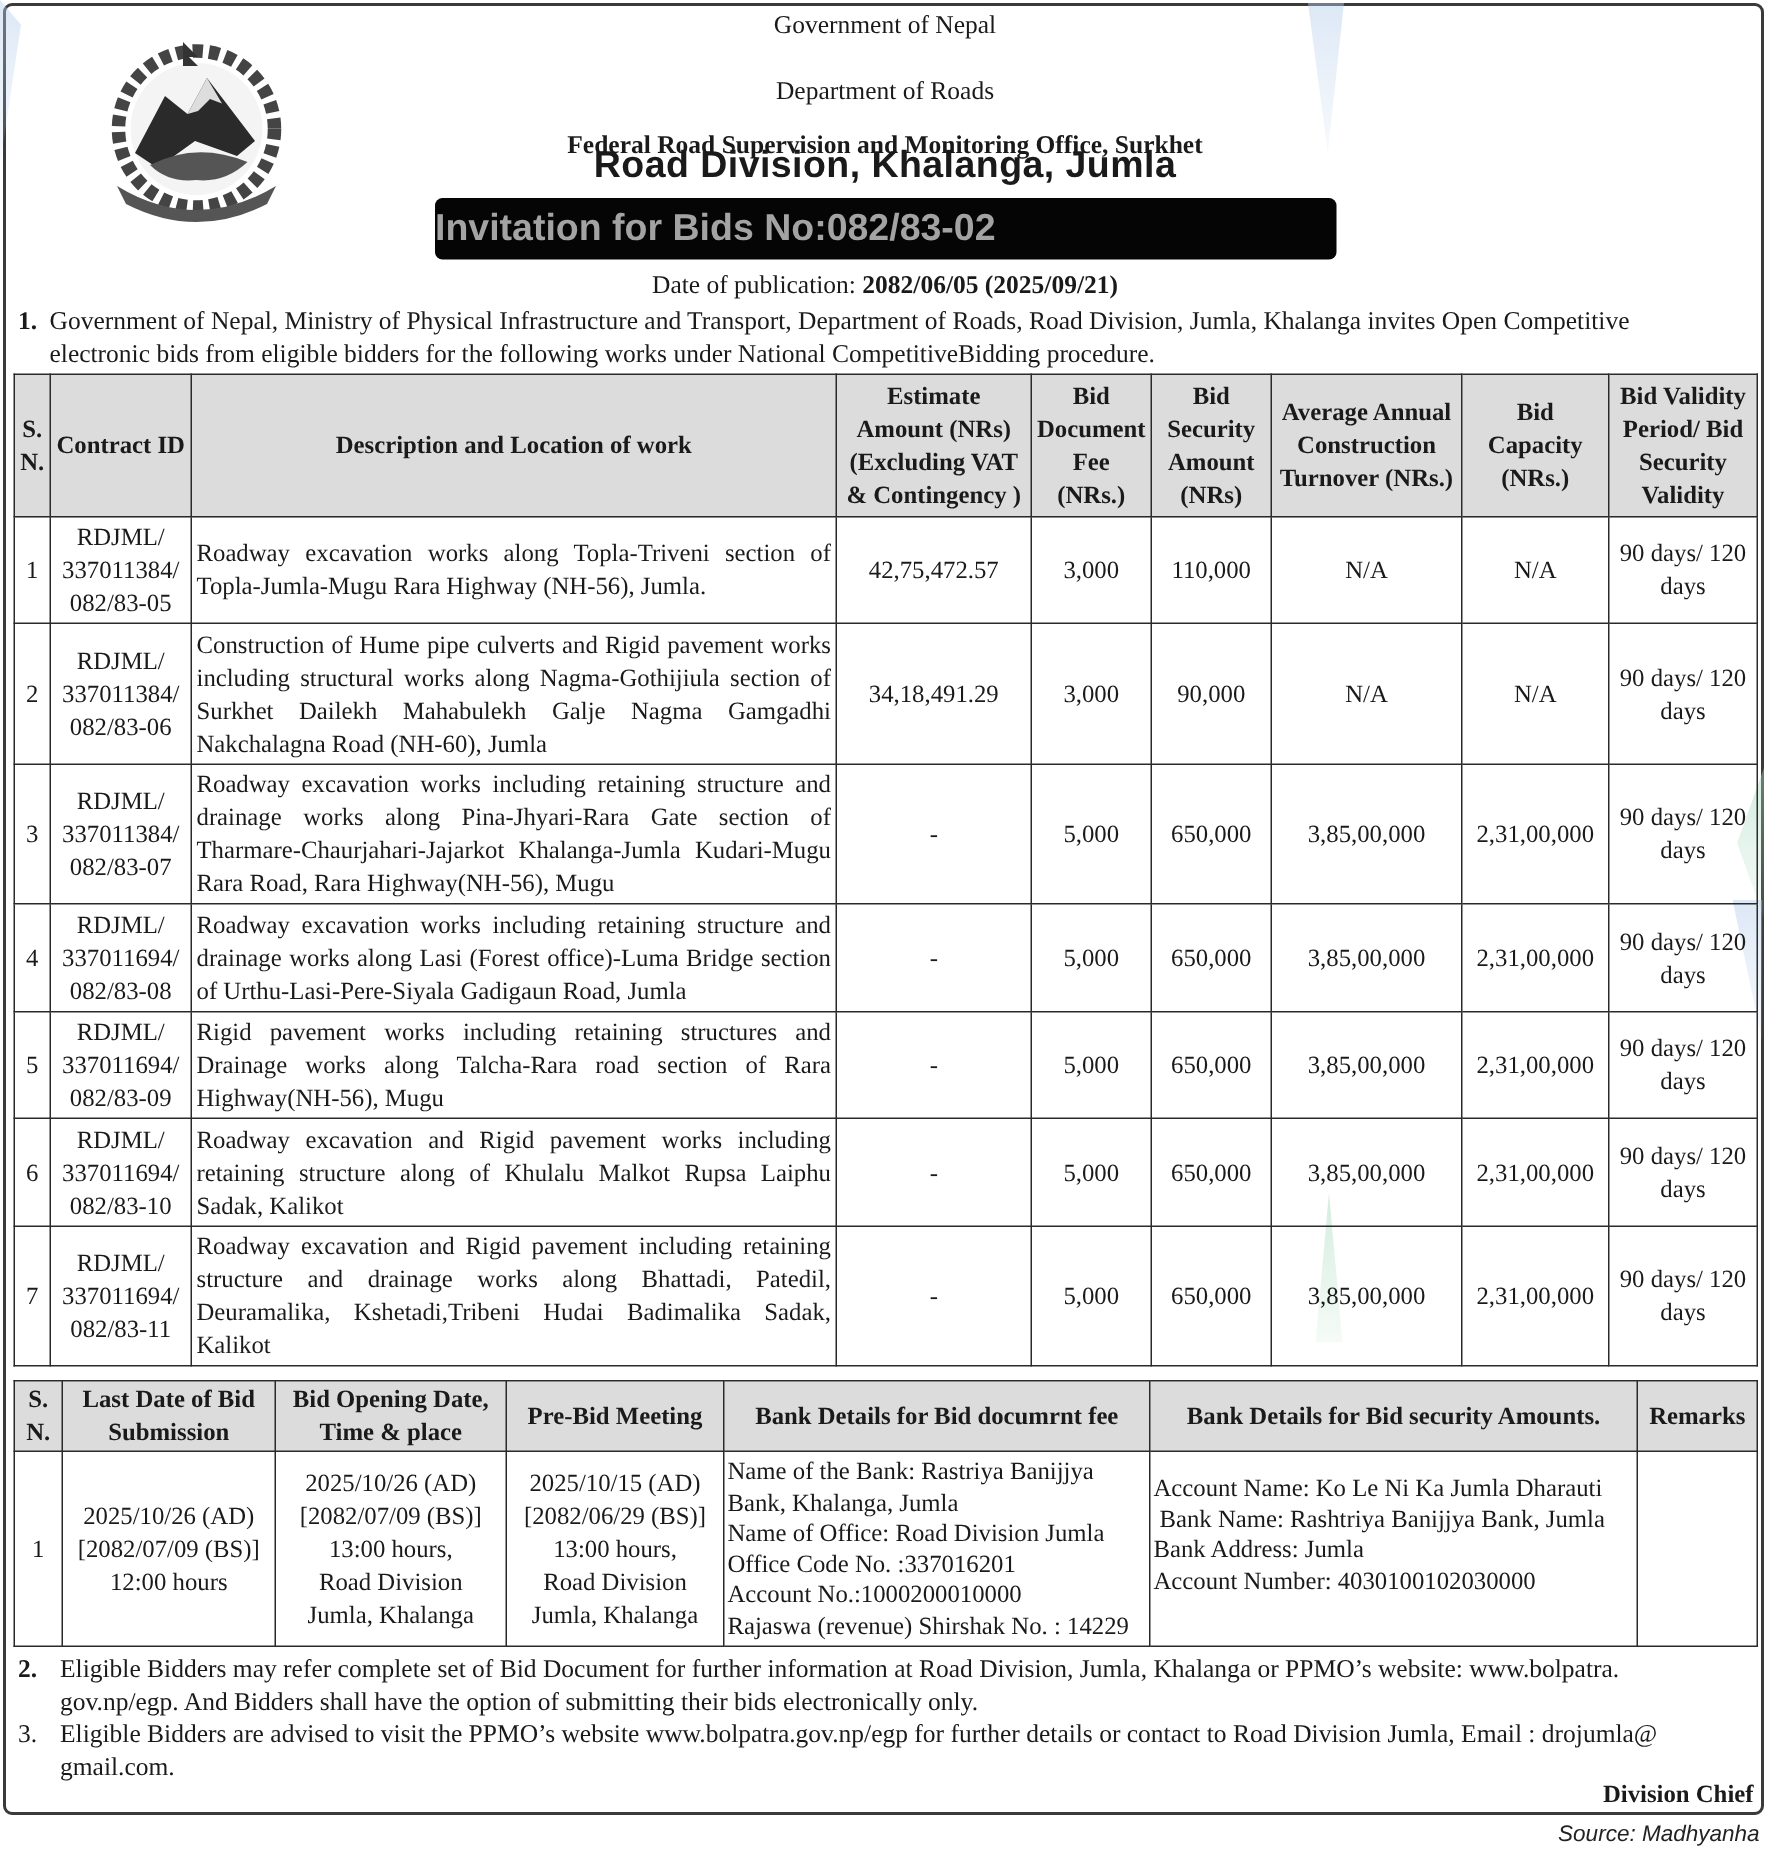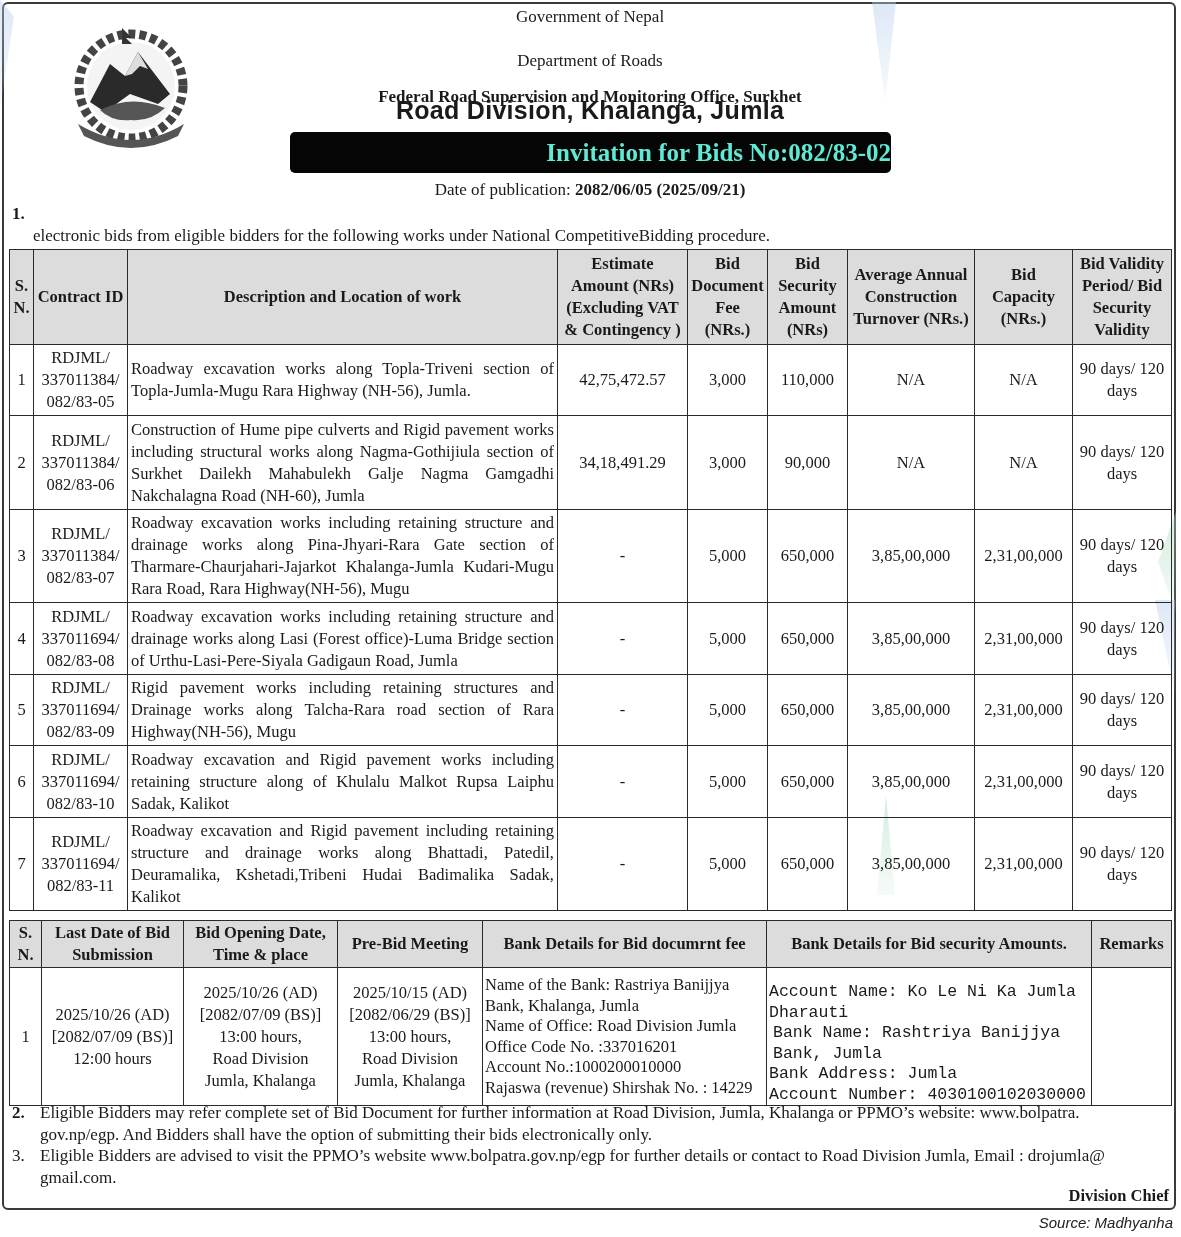--- a/index.html
+++ b/index.html
@@ -7,21 +7,21 @@
   .frame { position: absolute; left: 2px; top: 2px; width: 1174px; height: 1208px; border: 2px solid #3a3a3a; border-radius: 6px; box-sizing: border-box; background: #fff; }
   .watermark { position: absolute; pointer-events: none; }
   .wm-blue { background: linear-gradient(180deg, rgba(180,205,235,0.45), rgba(180,205,235,0.1)); }
   .wm-green { background: linear-gradient(180deg, rgba(160,215,185,0.45), rgba(160,215,185,0.1)); }
   .logo { position: absolute; left: 70px; top: 24px; width: 122px; height: 128px; }
   .head-lines { position: absolute; left: 290px; width: 600px; text-align: center; }
   .hl { position: absolute; left: 0; width: 600px; text-align: center; white-space: nowrap; }
   .hl-norm { font-size: 17px; }
   .hl-bold { font-size: 17px; font-weight: bold; }
   .hl-big { font-family: "Liberation Sans", "DejaVu Sans", sans-serif; font-size: 25px; font-weight: bold; letter-spacing: 0.3px; }
-  .banner { position: absolute; left: 290px; top: 132px; width: 601px; height: 41px; background: #050505; border-radius: 5px; color: #5eead4; font-family: Liberation Serif, serif; font-weight: bold; font-size: 25px; line-height: 41px; text-align: right; }
+  .banner { position: absolute; left: 290px; top: 132px; width: 601px; height: 41px; background: #050505; border-radius: 5px; color: #a3a3a3; font-family: Liberation Sans, sans-serif; font-weight: bold; font-size: 25px; line-height: 41px; text-align: left; }
   .pubdate { position: absolute; left: 290px; top: 180px; width: 600px; text-align: center; font-size: 17px; white-space: nowrap; }
   .pubdate b { font-weight: bold; }
   .para { position: absolute; font-size: 17px; line-height: 22px; }
   .para .num { position: absolute; left: 0; top: 0; }
   .para .txt { position: absolute; }
   table { border-collapse: collapse; position: absolute; table-layout: fixed; }
   td, th { border: 1.3px solid #2a2a2a; font-size: 16.5px; line-height: 22px; padding: 0 3px; vertical-align: middle; }
   th { background: #dcdcdc; font-weight: bold; text-align: center; }
   td.c { text-align: center; }
   td.j { text-align: justify; text-align-last: left; }
@@ -64,20 +64,21 @@
 </div>
 
 <div class="banner">Invitation for Bids No:082/83-02</div>
 
 <div class="pubdate">
   <span>Date of publication: </span><b>2082/06/05 (2025/09/21)</b>
 </div>
 
 <div class="para" style="left:12px;top:203px;width:1165px;height:46px;">
   <span class="num" style="font-weight:bold;">1.</span>
+  <span class="txt" style="left:21px;top:0;white-space:nowrap;">Government of Nepal, Ministry of Physical Infrastructure and Transport, Department of Roads, Road Division, Jumla, Khalanga invites Open Competitive</span>
   <span class="txt" style="left:21px;top:22px;white-space:nowrap;">electronic bids from eligible bidders for the following works under National CompetitiveBidding procedure.</span>
 </div>
 
 <table class="main-table">
   <colgroup>
     <col style="width:24px">
       <col style="width:94px">
       <col style="width:430px">
       <col style="width:130px">
       <col style="width:80px">
@@ -224,21 +225,21 @@
         <span class="lines">Jumla, Khalanga</span>
       </td>
       <td class="bank">
         <span class="lines">Name of the Bank: Rastriya Banijjya</span>
         <span class="lines">Bank, Khalanga, Jumla</span>
         <span class="lines">Name of Office: Road Division Jumla</span>
         <span class="lines">Office Code No. :337016201</span>
         <span class="lines">Account No.:1000200010000</span>
         <span class="lines">Rajaswa (revenue) Shirshak No. : 14229</span>
       </td>
-      <td class="bank" style="vertical-align:top;padding-top:14px;font-family:Liberation Mono, monospace;">
+      <td class="bank" style="vertical-align:top;padding-top:14px;">
         <span class="lines">Account Name: Ko Le Ni Ka Jumla Dharauti</span>
         <span class="lines" style="padding-left:4px;">Bank Name: Rashtriya Banijjya Bank, Jumla</span>
         <span class="lines">Bank Address: Jumla</span>
         <span class="lines">Account Number: 4030100102030000</span>
       </td>
       <td></td>
     </tr>
   </tbody>
 </table>
 

